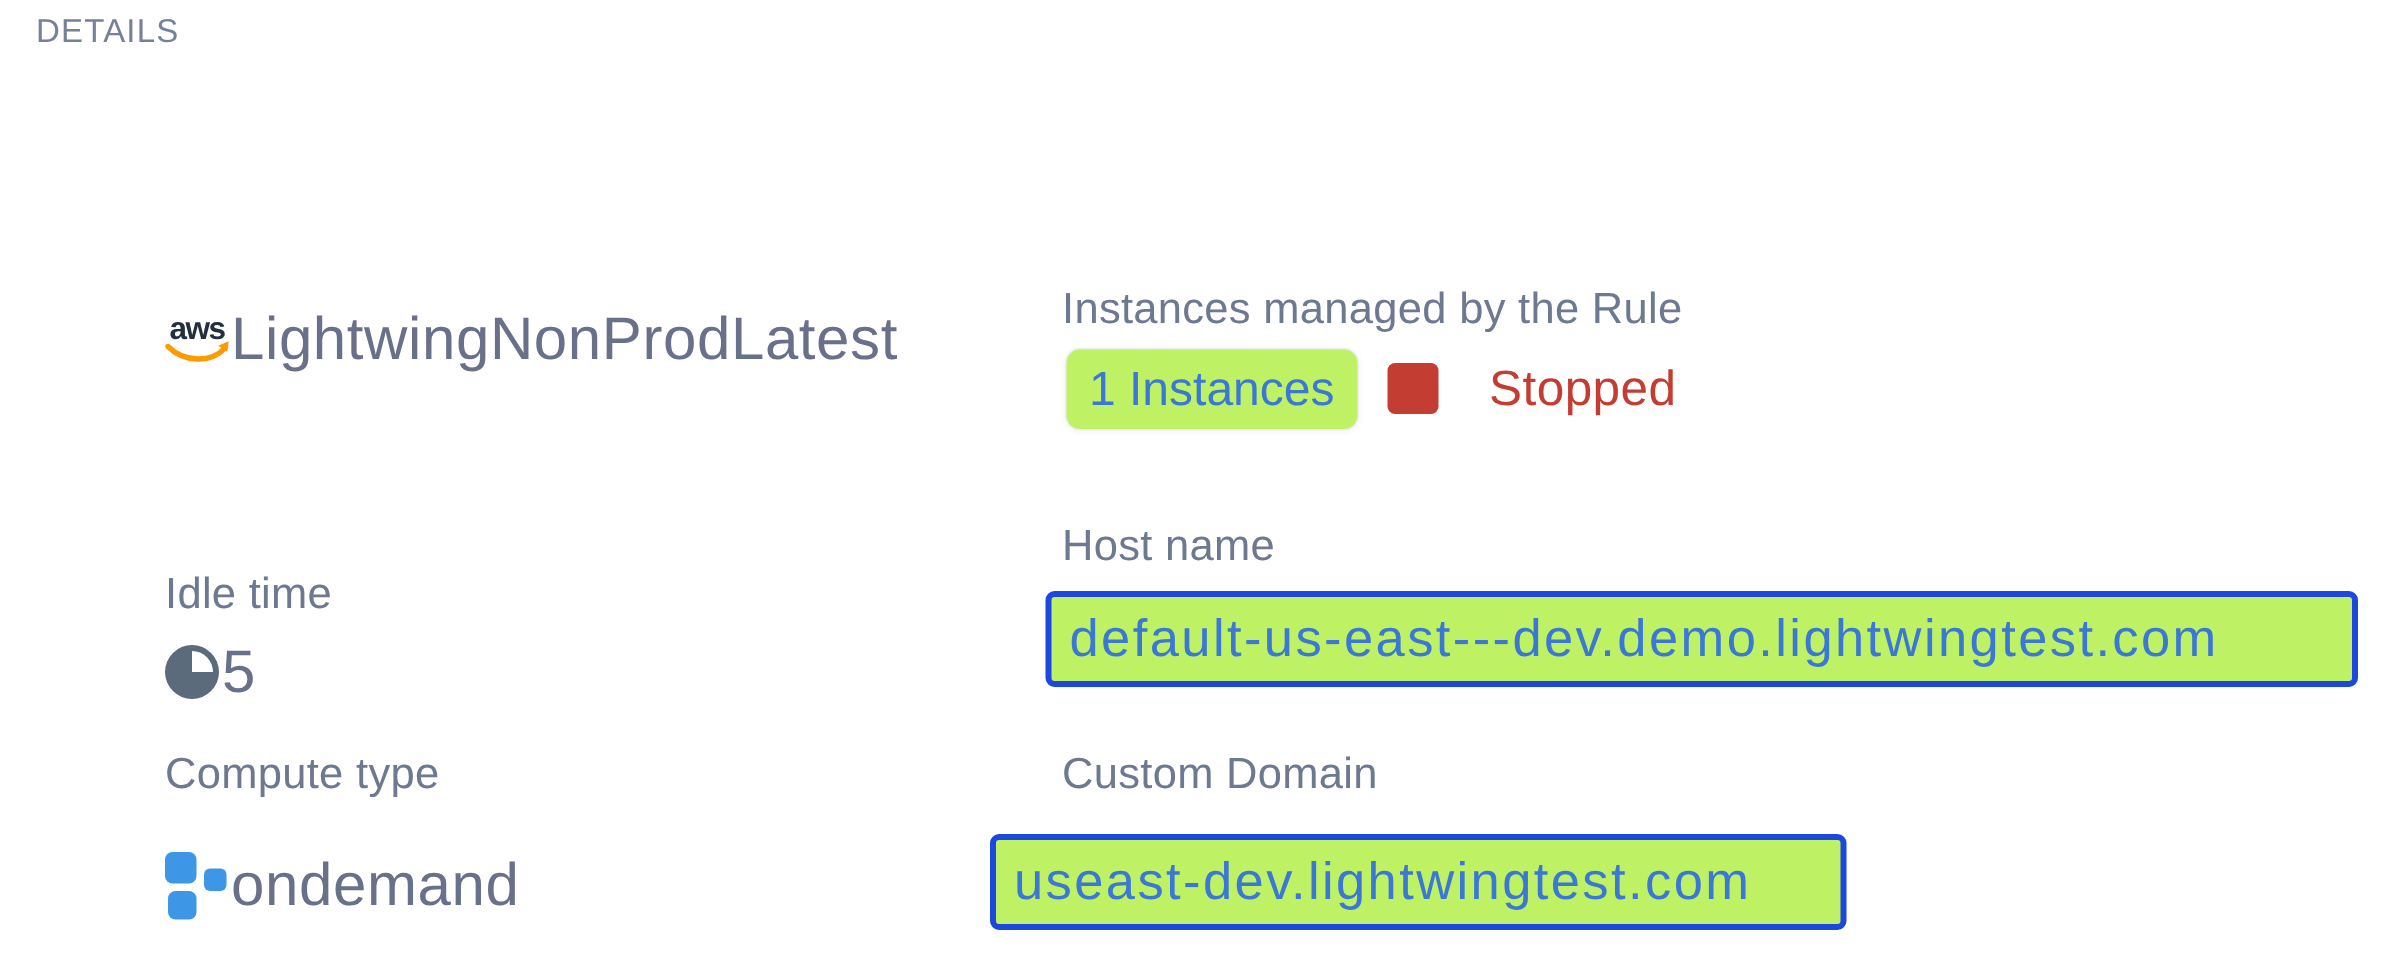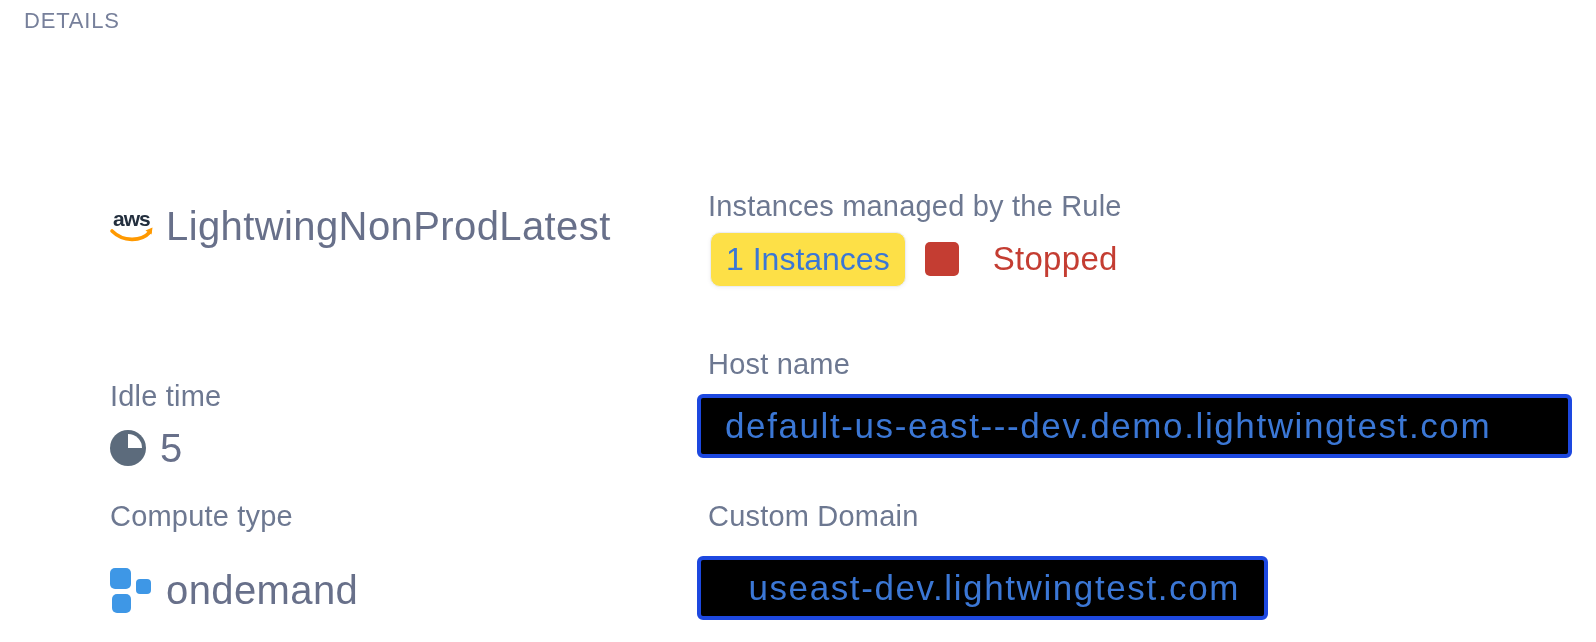--- a/index.html
+++ b/index.html
@@ -13,40 +13,40 @@
   .heading {
     left:24px; top:8px;
     font-size:22px; font-weight:500; letter-spacing:0.8px;
     color:var(--heading_gray);
   }
   .label {
     font-size:29px; line-height:36px; letter-spacing:0.2px;
     color:var(--label_gray);
   }
   .value-row {
-    display:flex; align-items:center; gap:12px;
+    display:flex; align-items:center; 
     height:48px;
   }
   .value-text {
     font-size:40px; letter-spacing:0.4px;
     color:var(--value_gray);
     white-space:nowrap;
   }
   .connector-field   { left:108px; top:188px; }
   .idle-field        { left:108px; top:346px;margin-top:32px; }
   .compute-field     { left:108px; top:498px; }
   .connector-field .value-row { margin-top:14px; }
   .idle-field .value-row      { margin-top:10px; }
   .compute-field .value-row   { margin-top:32px; }
   .field .label { margin-left:2px; }
 
   .instances-label { left:708px; top:188px; }
   .instances-row   { left:710px; top:228px; height:62px; display:flex; align-items:center; }
   .chip {
-    background:#fde047;
+    background:#bef264;
     border:1px solid #ebedf2;
     border-radius:10px;
     padding:8px 15px;
     box-shadow:0 1px 4px rgba(40,41,61,0.06);
     cursor:pointer;
   }
   .chip-link {
     font-size:32px; color:var(--link_blue); text-decoration:none; white-space:nowrap;
   }
   .status-square {
@@ -57,28 +57,28 @@
   .status-text {
     font-size:33px; color:var(--status_red);
     margin-left:34px; letter-spacing:0.3px; white-space:nowrap;
   }
 
   .host-label   { left:708px; top:346px; }
   .custom-label { left:708px; top:498px; }
   .domain-box {
     border:4px solid var(--border_blue);
     border-radius:6px;
-    background:#000000;
+    background:#bef264;
     display:flex; align-items:center;
-    padding:0 24px;
+    padding:0 12px;
     height:64px;
     overflow:hidden;
   }
   .host-box   { left:697px; top:394px; width:875px; }
-  .custom-box { left:697px; top:556px; width:571px;justify-content:flex-end; }
+  .custom-box { left:660px; top:556px; width:571px; }
   .domain-link {
     font-size:35px; letter-spacing:1.6px;
     color:var(--link_blue);
     text-decoration:none;
     white-space:nowrap;
     cursor:pointer;
   }
   .icon-box { display:flex; align-items:center; justify-content:center; flex:none; }
 </style>
 </head>

